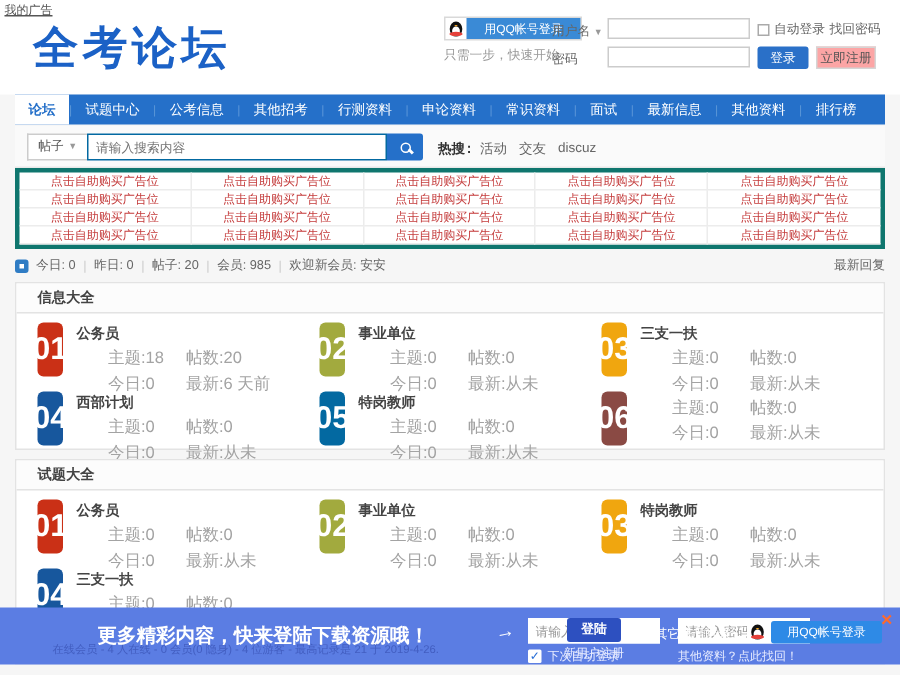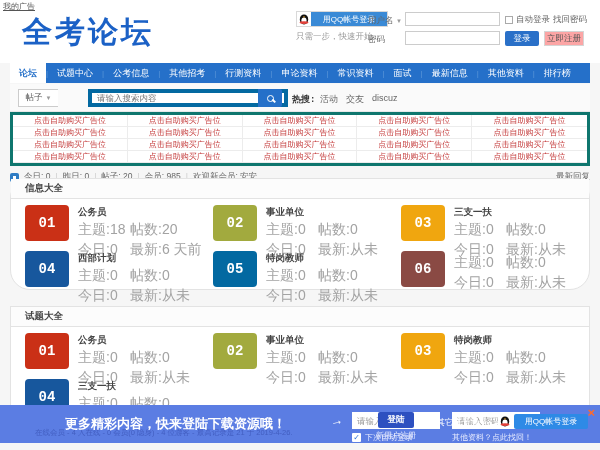--- a/index.html
+++ b/index.html
@@ -30,50 +30,50 @@
 
   
   .nav { position:absolute; left:10px; top:63px; width:580px; height:20px; background:#2570c9; display:flex; align-items:stretch; font-size:9px; }
   .nav-item { color:#fff; padding:0 9px; display:flex; align-items:center; cursor:pointer; }
   .nav-item.active { background:#fff; color:#2570c9; font-weight:bold; }
   .nav-sep { color:#5b96d8; display:flex; align-items:center; font-size:8px; }
 
   
   .search-row { position:absolute; left:10px; top:84px; width:580px; height:28px; background:#fafafa; border-bottom:1px solid #e8e8e8; }
   .search-type { position:absolute; left:8px; top:5px; width:40px; height:18px; border:1px solid #ccc; border-right:none; background:#fff; font-size:8.5px; color:#555; display:flex; align-items:center; justify-content:center; gap:3px; }
-  .search-input { position:absolute; left:48px; top:5px; width:200px; height:18px; border:4px solid #0369a1; background:#fff; font-size:8.5px; padding:0 5px; color:#333;margin-left:30px; }
+  .search-input { position:absolute; left:48px; top:5px; width:200px; height:18px; border:1px solid #0369a1; background:#fff; font-size:8.5px; padding:0 5px; color:#333; }
   .search-btn { position:absolute; left:248px; top:5px; width:24px; height:18px; background:#2570c9; border-radius:0 2px 2px 0; display:flex; align-items:center; justify-content:center; }
   .mag { width:7px; height:7px; border:1.5px solid #fff; border-radius:50%; position:relative; }
   .mag::after { content:''; position:absolute; width:4px; height:1.5px; background:#fff; transform:rotate(45deg); right:-3px; bottom:-1px; }
   .hot-label { position:absolute; left:282px; top:9px; font-weight:bold; color:#333; font-size:9px;font-family:Liberation Mono, monospace; }
   .hot-links { position:absolute; left:310px; top:9px; font-size:9px; color:#666; display:flex; gap:8px; }
 
   
   .ads { position:absolute; left:10px; top:112px; width:580px; height:54px; background:#fff; border:3px solid #0f766e; display:grid; grid-template-columns:repeat(5,1fr); grid-template-rows:repeat(4,1fr); }
   .ad-cell { border-right:1px solid #ececec; border-bottom:1px solid #ececec; display:flex; align-items:center; justify-content:center; font-size:8px; color:#c43b3b; cursor:pointer; }
   .ad-cell:nth-child(5n) { border-right:none; }
 
   
   .stats { position:absolute; left:10px; top:169px; width:580px; height:16px; display:flex; align-items:center; gap:5px; font-size:8.5px; color:#666; }
   .stats-icon { width:9px; height:9px; background:#2f7cc4; border-radius:2px; display:inline-flex; align-items:center; justify-content:center; }
   .stats-icon::after { content:''; width:3px; height:3px; background:#fff; }
   .stat-sep { color:#ccc; }
   .latest-link { margin-left:auto; color:#666; }
 
   
   .section { position:absolute; left:10px; width:580px; background:#fff; border:1px solid #e3e3e3; }
-  .section-1 { top:178px; height:112px;border-radius:20px; }
+  .section-1 { top:188px; height:112px; }
   .section-2 { top:306px; height:137px; }
   .section-header { height:20px; border-bottom:1px solid #e3e3e3; display:flex; align-items:center; padding-left:14px; font-size:9.5px; font-weight:bold; color:#444; background:#fcfcfc; }
   .forum-grid { display:grid; grid-template-columns:repeat(3,1fr); padding:6px 0 0 14px; row-gap:6px; }
   .forum-block { display:flex; gap:9px; height:40px; }
-  .forum-num { width:44px; height:36px; border-radius:4px; color:#fff; font-weight:bold; font-size:14px; display:flex; align-items:center; justify-content:center; font-family:Liberation Mono, monospace; }
+  .forum-num { width:17px; height:36px; border-radius:4px; color:#fff; font-weight:bold; font-size:21px; display:flex; align-items:center; justify-content:center; font-family:Liberation Sans, sans-serif; }
   .forum-info { padding-top:1px; }
   .forum-title { font-size:9.5px; font-weight:bold; color:#444; cursor:pointer; }
-  .forum-line { font-size:14px; color:#a3a3a3; margin-top:2px; display:flex; }
+  .forum-line { font-size:11px; color:#a3a3a3; margin-top:2px; display:flex;margin-left:21px; }
   .forum-line span:first-child { width:52px; }
 
   
   .login-bar { position:absolute; left:0; top:405px; width:600px; height:38px; background:#5b7de3; }
   .faint-online { position:absolute; left:35px; top:23px; font-size:7.5px; color:rgba(35,55,150,0.45); }
   .promo { position:absolute; left:65px; top:10px; font-size:13px; font-weight:bold; color:#fff; }
   .arrow-icon { position:absolute; left:330px; top:8px; font-size:13px; color:#fff; font-weight:bold; transform:rotate(-12deg); }
   .bar-input { position:absolute; top:7px; width:88px; height:17px; border:1px solid #fff; background:#fff; font-size:8.5px; padding:0 4px; color:#333; }
   .bar-input::placeholder { color:#999; }
   .bar-user { left:352px; } .bar-pass { left:452px; }

